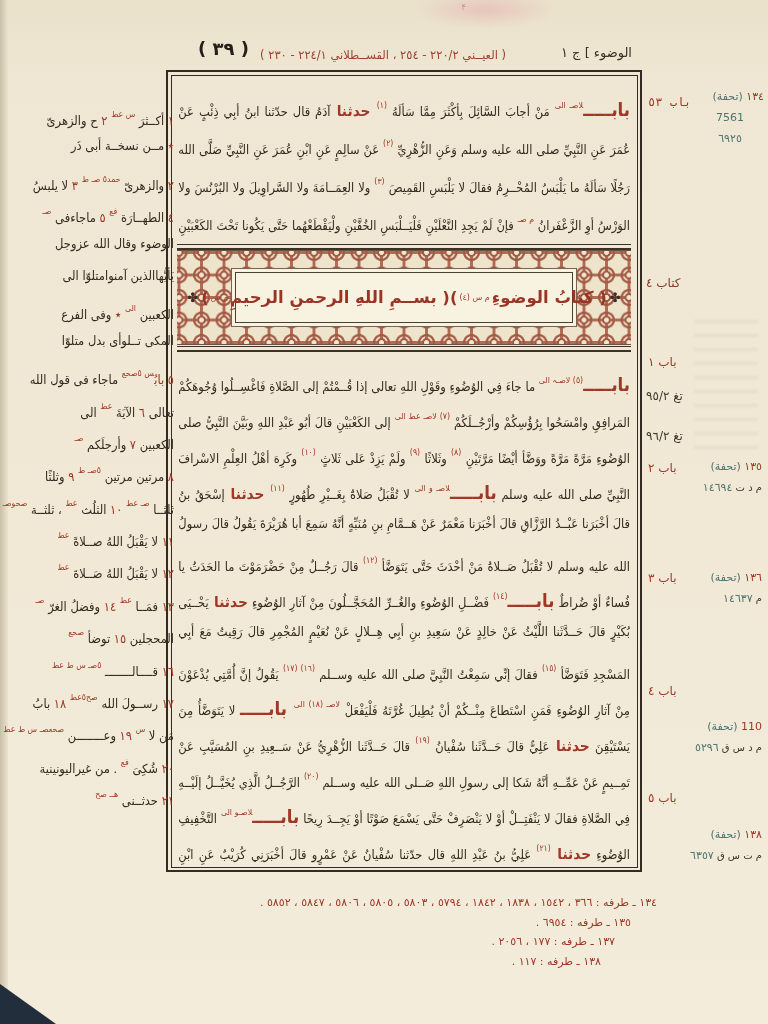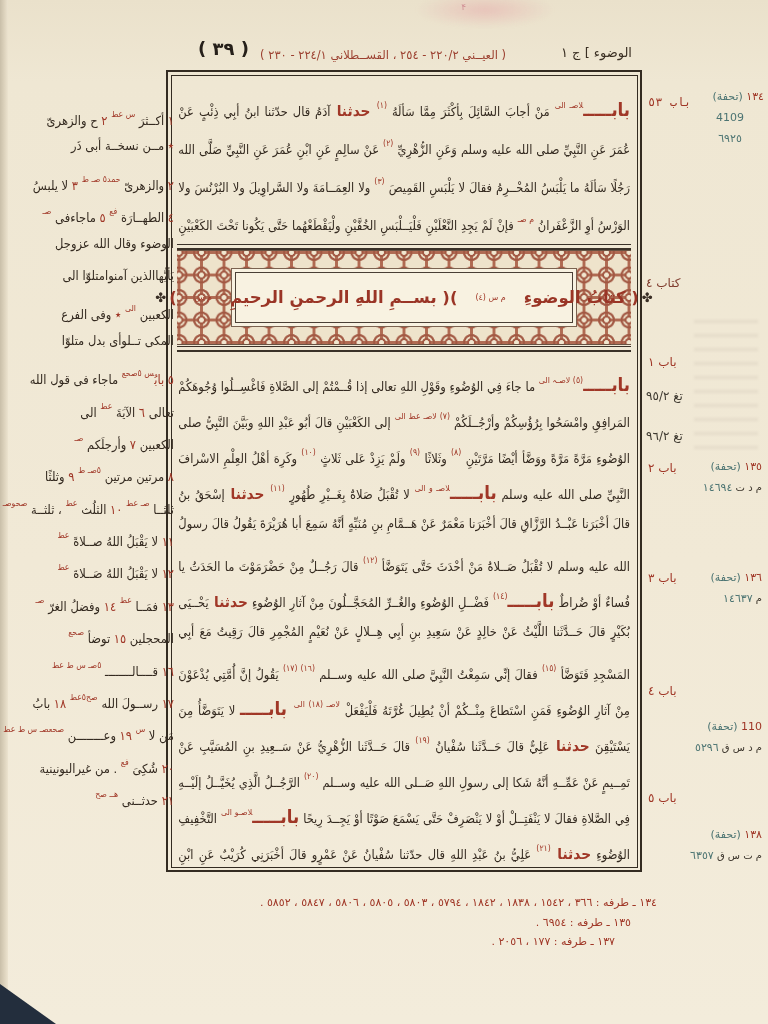--- a/index.html
+++ b/index.html
@@ -38,21 +38,21 @@
   .stack .tl{height:36px;line-height:36px;}
 
   .sg-k{color:#342a20;}
   .sg-rb{color:#a03727;font-weight:bold;font-size:18px;}
   .sg-rh{color:#a03727;font-weight:bold;font-size:15px;}
   .sg-sr{color:#a03727;font-size:8.5px;vertical-align:8px;}
   .sg-r{color:#a03727;}
   .sg-t{color:#4c7472;}
   .sg-k2{color:#3a332a;font-size:10px;}
   .sg-cal{color:#9a3526;font-weight:bold;font-size:16.5px;}
-  .sg-csup{color:#a03727;font-size:8px;vertical-align:10px;margin:0 18px;}
+  .sg-csup{color:#a03727;font-size:8px;vertical-align:10px;margin:0 2px;}
   .sg-orn{color:#3a2f26;font-size:13px;vertical-align:2px;margin:0 3px;}
 
   
   .drule{position:absolute;left:0;right:0;height:3px;border-top:1px solid #3a3128;border-bottom:2.5px solid #3a3128;}
   .rule1{top:166px;} .rule2{top:268px;}
   .band{position:absolute;left:0;right:0;top:172px;height:93px;background-color:#eee3cb;
     background-image:
       radial-gradient(circle,#f0e6cf 2.1px,#a25843 2.7px 4.1px,rgba(0,0,0,0) 4.7px),
       radial-gradient(circle,rgba(0,0,0,0) 5.9px,#a25843 6.5px 8.1px,rgba(0,0,0,0) 8.7px),
       repeating-linear-gradient(0deg,rgba(0,0,0,0) 0 9.8px,#b06a52 9.8px 12.6px,rgba(0,0,0,0) 12.6px 22.5px),
@@ -151,21 +151,21 @@
 <div class="abs bab b3">باب ١</div>
 <div class="abs bab b4 dark">تغ ٩٥/٢</div>
 <div class="abs bab b5 dark">تغ ٩٦/٢</div>
 <div class="abs bab b6">باب ٢</div>
 <div class="abs bab b7">باب ٣</div>
 <div class="abs bab b8">باب ٤</div>
 <div class="abs bab b9">باب ٥</div>
 
 <div class="tuhfa tg134">
     <div class="rl"><span class="sg-r">١٣٤ </span><span class="sg-t">(تحفة)</span></div>
-    <div class="rl"><span class="sg-t">4109</span></div>
+    <div class="rl"><span class="sg-t">7561</span></div>
     <div class="rl"><span class="sg-t">٦٩٢٥</span></div>
   </div>
 <div class="tuhfa tg135">
     <div class="rl"><span class="sg-r">١٣٥ </span><span class="sg-t">(تحفة)</span></div>
     <div class="rl"><span class="sg-k2">م د ت </span><span class="sg-t">١٤٦٩٤</span></div>
   </div>
 <div class="tuhfa tg136">
     <div class="rl"><span class="sg-r">١٣٦ </span><span class="sg-t">(تحفة)</span></div>
     <div class="rl"><span class="sg-k2">م </span><span class="sg-t">١٤٦٣٧</span></div>
   </div>
@@ -200,15 +200,16 @@
     <div class="nl"><span class="sg-r">١٧</span><span class="sg-k"> رســولَ الله </span><span class="sg-sr">صح٥عط</span><span class="sg-k"> </span><span class="sg-r">١٨</span><span class="sg-k"> بابُ</span></div>
     <div class="nl"><span class="sg-k">مَن لا </span><span class="sg-sr">س</span><span class="sg-k"> </span><span class="sg-r">١٩</span><span class="sg-k"> وعــــــــن </span><span class="sg-sr">صحعصـ س ط عط</span></div>
     <div class="nl"><span class="sg-r">٢٠</span><span class="sg-k"> شُكِىَ </span><span class="sg-sr">فع</span><span class="sg-k"> . من غيراليونينية</span></div>
     <div class="nl"><span class="sg-r">٢١</span><span class="sg-k"> حدثــنى </span><span class="sg-sr">هــ صح</span></div>
   </div>
 
 <div class="footer">
     <div class="fl">١٣٤ ـ طرفه : ٣٦٦ ، ١٥٤٢ ، ١٨٣٨ ، ١٨٤٢ ، ٥٧٩٤ ، ٥٨٠٣ ، ٥٨٠٥ ، ٥٨٠٦ ، ٥٨٤٧ ، ٥٨٥٢ .</div>
     <div class="fl">١٣٥ ـ طرفه : ٦٩٥٤ .</div>
     <div class="fl">١٣٧ ـ طرفه : ١٧٧ ، ٢٠٥٦ .</div>
+    <div class="fl">١٣٨ ـ طرفه : ١١٧ .</div>
   </div>
 
 <div class="abs corner-shadow"></div>
 
 </body></html>

